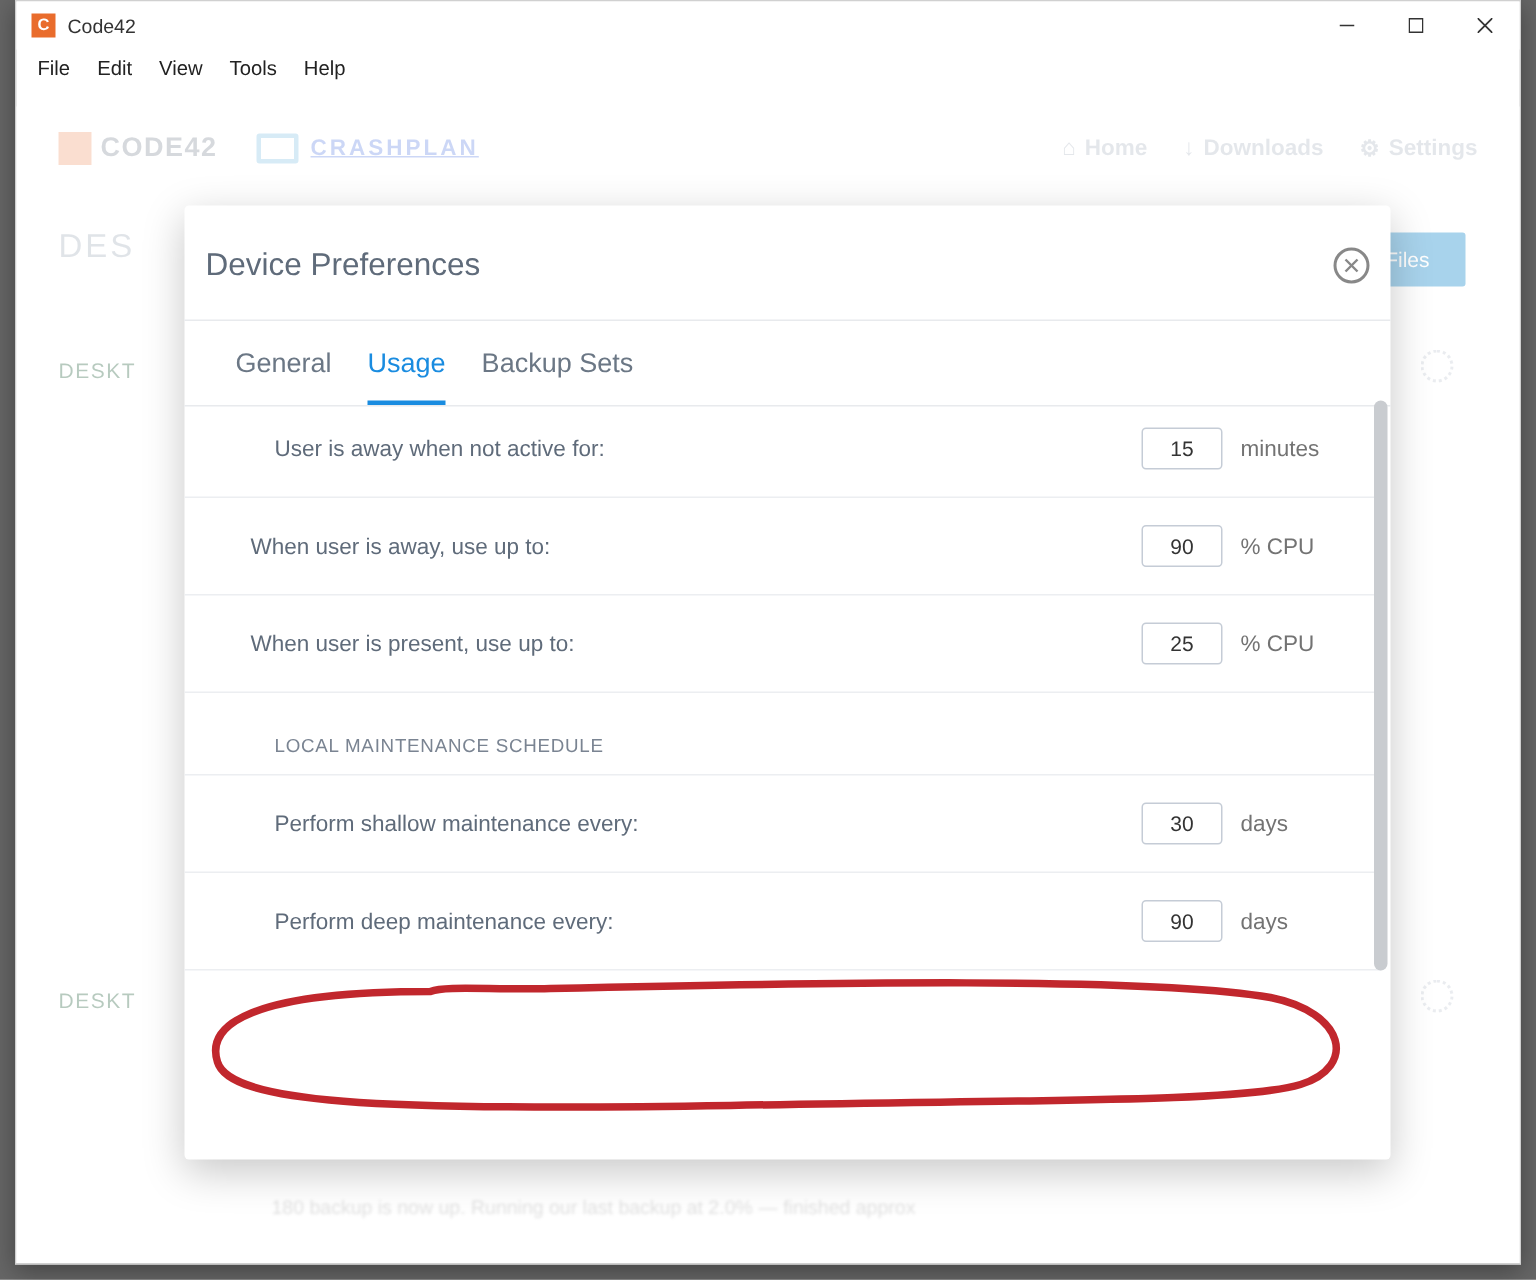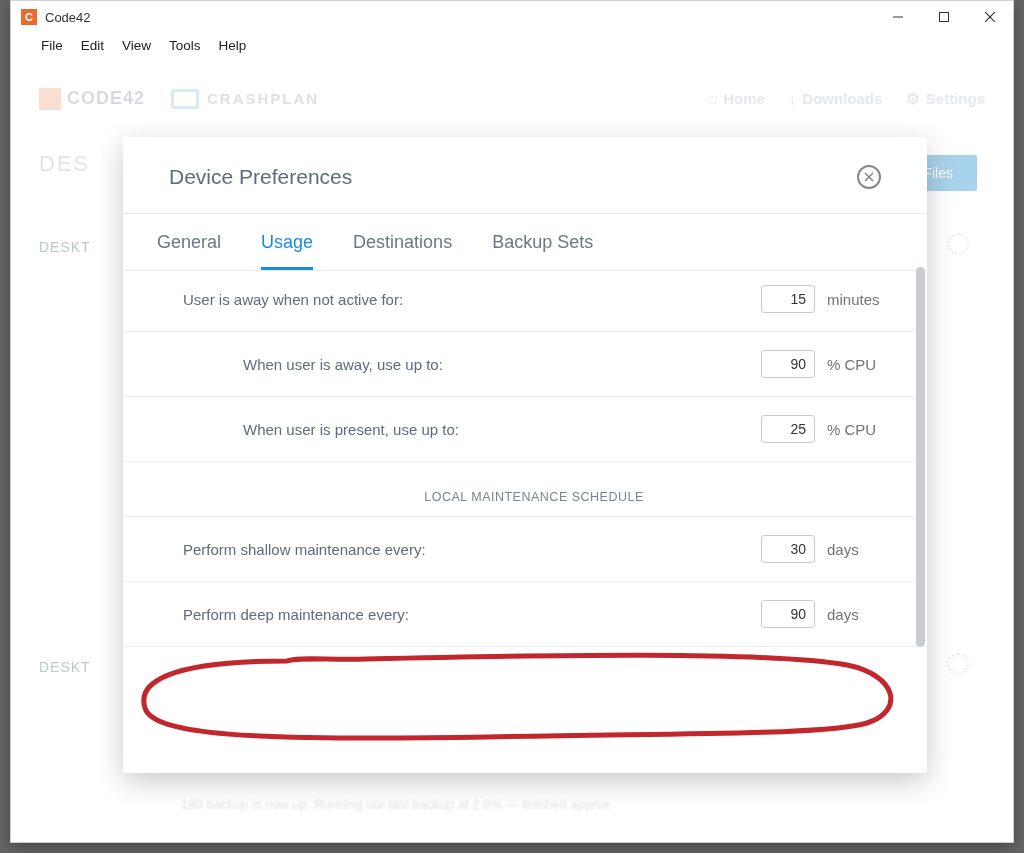--- a/index.html
+++ b/index.html
@@ -14,83 +14,83 @@
     background: #fff; position: relative;
   }
   .titlebar .app-icon {
     width: 16px; height: 16px; background: #e96c2c; margin-right: 8px;
     display: flex; align-items: center; justify-content: center; color: #fff; font-weight: bold; font-size: 11px;
   }
   .titlebar .app-title { font-size: 13px; color: #333; }
   .win-controls { position: absolute; right: 0; top: 0; display: flex; height: 32px; }
   .win-btn { width: 46px; height: 32px; display: flex; align-items: center; justify-content: center; font-size: 14px; color: #333; cursor: pointer; }
   .win-btn svg { width: 10px; height: 10px; }
-  .menubar { display: flex; gap: 18px; padding: 5px 30px 10px; font-size: 13.5px; color: #222; }
+  .menubar { display: flex; gap: 18px; padding: 5px 14px 10px; font-size: 13.5px; color: #222; }
   .menubar span { cursor: pointer; }
   .backdrop {
     position: absolute; left: 0; right: 0; top: 70px; bottom: 0;
     background: #fff;
   }
   .bg-head {
     position: absolute; left: 0; right: 0; top: 0; height: 55px; padding: 0 28px;
     display: flex; align-items: center; justify-content: space-between;
     opacity: 0.22;
   }
   .bg-logo { display: flex; align-items: center; gap: 26px; }
   .code42-logo { display: flex; align-items: center; gap: 6px; font-weight: 700; color: #4a5568; font-size: 18px; letter-spacing: 1px; }
   .code42-logo .sq { width: 22px; height: 22px; background: #e96c2c; }
-  .crashplan-logo { display: flex; align-items: center; gap: 8px; color: #737373; font-weight: 600; letter-spacing: 2px; font-size: 15px;}
+  .crashplan-logo { display: flex; align-items: center; gap: 8px; color: #1d4ed8; font-weight: 600; letter-spacing: 2px; font-size: 15px; text-decoration: underline;}
   .crashplan-logo .fold { width: 28px; height: 20px; border: 3px solid #4fa8d8; border-radius: 2px; position: relative; }
   .bg-nav { display: flex; gap: 24px; font-size: 15px; font-weight: 600; color: #8895a7; }
   .bg-nav span { display: flex; align-items: center; gap: 6px; justify-content: flex-end; }
   .bg-title { position: absolute; left: 28px; top: 80px; font-size: 22px; font-weight: 300; color: #8895a7; letter-spacing: 2px; opacity: 0.25; }
   .bg-files-btn { position: absolute; right: 36px; top: 84px; background: #6fb6e0; color: #fff; padding: 10px 24px; font-size: 14px; opacity: 0.6; border-radius: 2px;}
   .bg-section { position: absolute; left: 28px; font-size: 14px; color: #14532d; letter-spacing: 1px; opacity: 0.3; }
   .bg-gear { position: absolute; right: 44px; width: 22px; height: 22px; border-radius: 50%; border: 2px dotted #aeb8c4; opacity: 0.25; }
   .bg-blur-text { position: absolute; left: 170px; bottom: 30px; font-size: 13px; color: #888; opacity: 0.25; filter: blur(1px); }
 
   .modal {
     position: absolute; left: 112px; top: 136px; width: 804px; height: 636px;
     background: #fff; box-shadow: 0 8px 28px rgba(0,0,0,0.22); border-radius: 3px;
     display: flex; flex-direction: column;
   }
   .modal-head {
-    padding: 28px 46px 24px; display: flex; align-items: center; justify-content: space-between;
+    padding: 28px 14px 24px; display: flex; align-items: center; justify-content: space-between;
     border-bottom: 1px solid #e8eaed;
     text-align: center;
   }
   .modal-head h2 { font-size: 21px; font-weight: 400; color: #5f6b7a; }
   .close-circle { width: 24px; height: 24px; border: 2px solid #888; border-radius: 50%; display: flex; align-items: center; justify-content: center; cursor: pointer; color: #888; font-size: 13px; }
   .tabs {
-    display: flex; gap: 40px; padding: 0 34px; border-bottom: 1px solid #e8eaed;
+    display: flex; gap: 24px; padding: 0 34px; border-bottom: 1px solid #e8eaed;
   }
   .tab { padding: 18px 0 14px; font-size: 18px; color: #6b7785; cursor: pointer; border-bottom: 3px solid transparent; }
   .tab.active { color: #1a8ce0; border-bottom-color: #1a8ce0; }
   .modal-body {
     flex: 1; overflow: hidden; position: relative;
   }
   .scroll-area {
     position: absolute; inset: 0; padding: 0 6px 0 0;
   }
   .setting-row {
     display: flex; align-items: center; justify-content: space-between;
     padding: 18px 36px 18px 60px; border-bottom: 1px solid #eceef1;
     font-size: 15px; color: #5f6b7a;
   }
   .setting-row.top { padding-left: 60px; padding-top: 14px; }
-  .setting-row.indent { padding-left: 120px; gap: 42px; }
+  .setting-row.indent { padding-left: 44px; gap: 42px; }
   .setting-row .controls { display: flex; align-items: center; gap: 12px; }
   .setting-row input[type="text"] {
     width: 54px; height: 28px; border: 1px solid #c5ccd6; border-radius: 3px;
-    text-align: right; padding: 0 8px; font-size: 14px; color: #333;
+    text-align: center; padding: 0 8px; font-size: 14px; color: #333;
   }
   .setting-row .unit { font-size: 15px; color: #737373; min-width: 58px; }
   .section-header {
     padding: 28px 36px 12px 60px; font-size: 12.5px; letter-spacing: 0.5px;
-    color: #7a8492; border-bottom: 1px solid #eceef1; text-align: center;
+    color: #7a8492; border-bottom: 1px solid #eceef1;
   }
   .vscroll {
     position: absolute; right: 2px; top: 130px; width: 9px; height: 380px;
     background: #c9ccd0; border-radius: 5px;
   }
 
   .annotation {
     position: absolute; pointer-events: none; z-index: 50;
   }
   .annotation svg { overflow: visible; }
@@ -164,21 +164,20 @@
       <div class="close-circle">
         <svg width="10" height="10" viewBox="0 0 10 10">
             <line x1="1" y1="1" x2="9" y2="9" stroke="#888" stroke-width="1.6"></line>
             <line x1="9" y1="1" x2="1" y2="9" stroke="#888" stroke-width="1.6"></line>
           </svg>
       </div>
     </div>
     <div class="tabs">
       <div class="tab">General</div>
       <div class="tab active">Usage</div>
-      <div class="tab">Destinations</div>
       <div class="tab">Backup Sets</div>
     </div>
     <div class="modal-body">
       <div class="scroll-area">
 
         <div class="setting-row top">
           <span>User is away when not active for:</span>
           <div class="controls">
             <input type="text" value="15" style="">
             <span class="unit">minutes</span>

